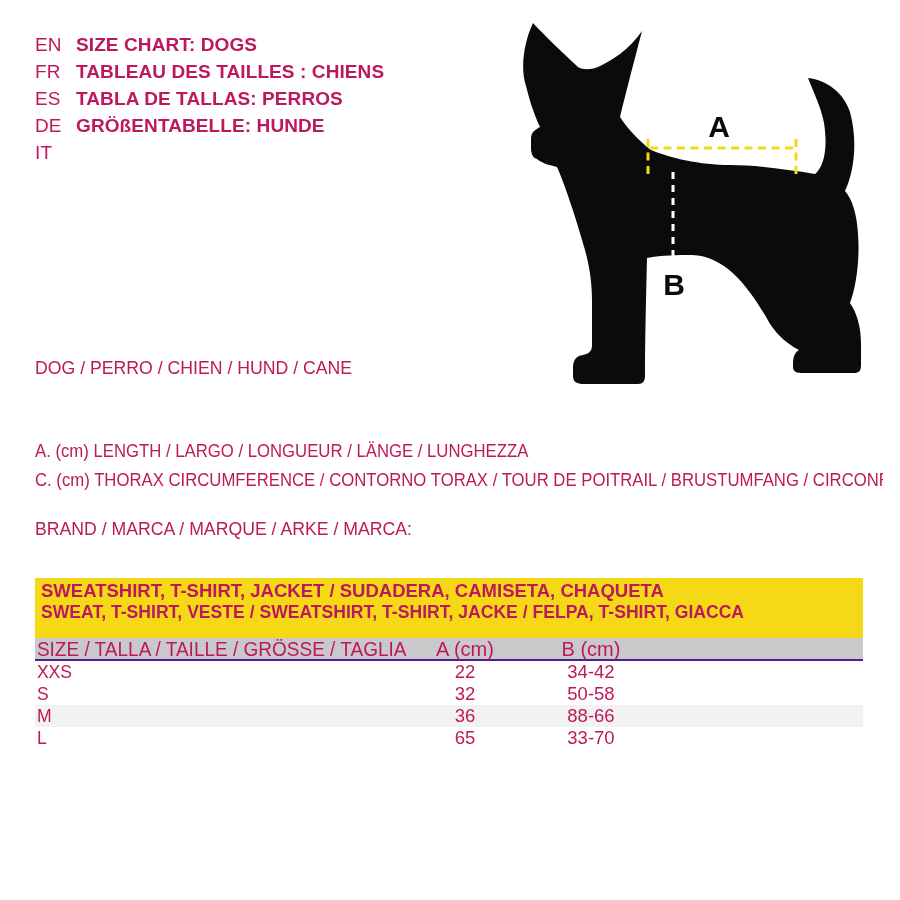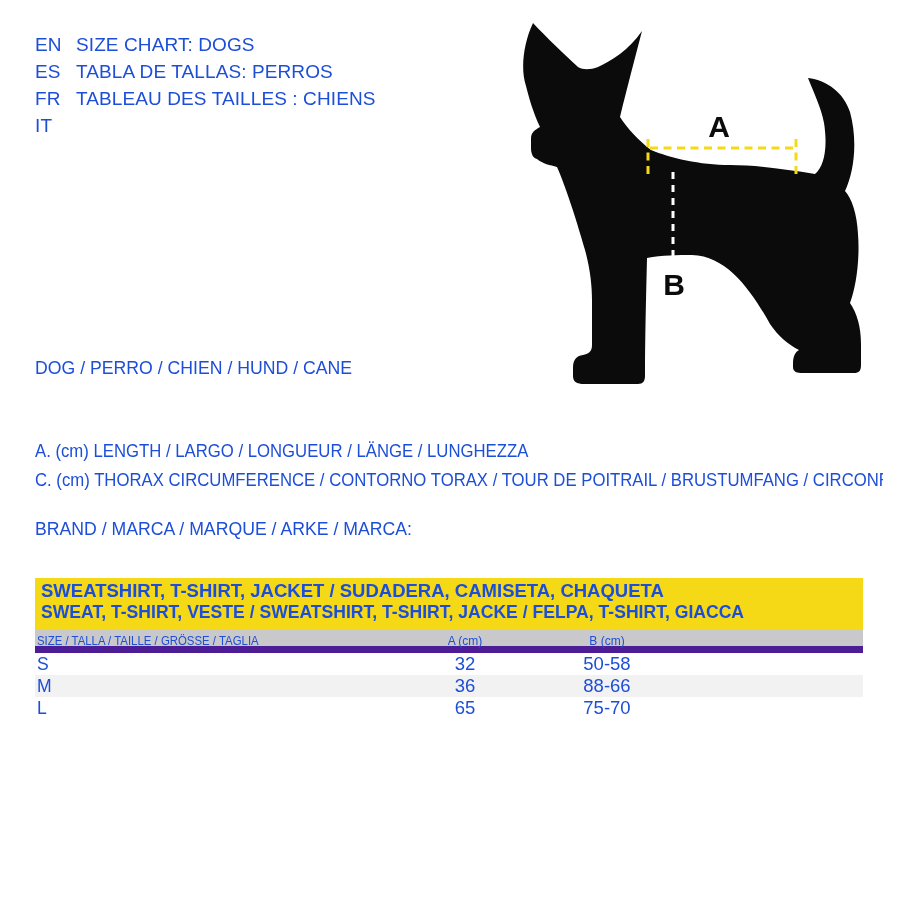--- a/index.html
+++ b/index.html
@@ -1,63 +1,67 @@
 <!DOCTYPE html>
 <html style="--accent: #F5D917; --table_header: #C9C9CB; --row_alt: #F2F2F2; --ink: #0B0B0B;"><head>
 <meta charset="utf-8">
 <style>
   html,body{margin:0;padding:0;background:#fff;}
   #canvas{
     position:relative;width:883px;height:900px;background:#fff;overflow:hidden;
-    font-family:"Liberation Sans","DejaVu Sans",sans-serif;color:#1d4ed8;border-radius:13px;
+    font-family:"Liberation Sans","DejaVu Sans",sans-serif;color:#be185d;border-radius:13px;
     -webkit-font-smoothing:antialiased;
   }
   
   .langs{position:absolute;left:35px;top:31px;}
   .lang-row{display:flex;height:27px;align-items:center;font-size:19px;font-weight:500;letter-spacing:.1px;}
   .lang-code{width:41px;flex:0 0 41px;}
-  .lang-label{white-space:nowrap;}
+  .lang-label{white-space:nowrap;font-weight:bold;}
   
   .dog-wrap{position:absolute;left:500px;top:0;width:400px;height:400px;}
   
   .species{position:absolute;left:35px;top:357px;font-size:19px;font-weight:500;white-space:nowrap;transform:scaleX(.93);transform-origin:0 0;}
   .note{position:absolute;left:35px;font-size:19px;white-space:nowrap;transform:scaleX(.88);transform-origin:0 0;}
   .note-a{top:440px;}
   .note-c{top:469px;}
   .brand{position:absolute;left:35px;top:518px;font-size:19px;white-space:nowrap;transform:scaleX(.93);transform-origin:0 0;}
   
   .size-table{position:absolute;left:35px;top:578px;width:828px;}
-  .title-band{background:var(--accent,#F5D917);padding:3px 0 8px 6px;}
+  .title-band{background:var(--accent,#F5D917);padding:3px 0 16px 6px;}
   .title-line{font-size:18.5px;font-weight:700;line-height:20.5px;white-space:nowrap;}
   .title-line.l2{transform:scaleX(.95);transform-origin:0 0;}
-  .thead{position:relative;background:var(--table_header,#C9C9CB);height:23px;line-height:23px;font-size:12px;border-bottom:7px solid #4c1d95;box-sizing:border-box;}
+  .thead{position:relative;background:var(--table_header,#C9C9CB);height:23px;line-height:23px;font-size:20px;border-bottom:2px solid #4c1d95;box-sizing:border-box;}
   .trow{position:relative;height:22px;line-height:22px;font-size:18.5px;}
   .trow.alt{background:var(--row_alt,#F2F2F2);}
   .c-size{padding-left:2px;white-space:nowrap;transform:scaleX(.95);transform-origin:0 0;display:inline-block;}
   .c-a,.c-b{position:absolute;top:0;width:140px;text-align:center;}
   .c-a{left:360px;}
-  .c-b{left:502px;}
+  .c-b{left:486px;}
 </style>
 </head>
 <body>
 
 <div id="canvas">
 
   <div class="langs">
     <div class="lang-row">
       <span class="lang-code">EN</span>
       <span class="lang-label">SIZE CHART: DOGS</span>
     </div>
     <div class="lang-row">
+      <span class="lang-code">FR</span>
+      <span class="lang-label">TABLEAU DES TAILLES : CHIENS</span>
+    </div>
+    <div class="lang-row">
       <span class="lang-code">ES</span>
       <span class="lang-label">TABLA DE TALLAS: PERROS</span>
     </div>
     <div class="lang-row">
-      <span class="lang-code">FR</span>
-      <span class="lang-label">TABLEAU DES TAILLES : CHIENS</span>
+      <span class="lang-code">DE</span>
+      <span class="lang-label">GRÖßENTABELLE: HUNDE</span>
     </div>
     <div class="lang-row">
       <span class="lang-code">IT</span>
     </div>
   </div>
 
   <div class="dog-wrap">
     <svg viewBox="0 0 400 400" width="400" height="400">
       <path fill="#0B0B0B" d="
         M33,23
@@ -121,29 +125,34 @@
     <div class="title-band">
       <div class="title-line">SWEATSHIRT, T-SHIRT, JACKET / SUDADERA, CAMISETA, CHAQUETA</div>
       <div class="title-line l2">SWEAT, T-SHIRT, VESTE / SWEATSHIRT, T-SHIRT, JACKE / FELPA, T-SHIRT, GIACCA</div>
     </div>
     <div class="thead">
       <span class="c-size">SIZE / TALLA / TAILLE / GRÖSSE / TAGLIA</span>
       <span class="c-a">A (cm)</span>
       <span class="c-b">B (cm)</span>
     </div>
     <div class="trow">
+      <span class="c-size">XXS</span>
+      <span class="c-a">22</span>
+      <span class="c-b">34-42</span>
+    </div>
+    <div class="trow">
       <span class="c-size">S</span>
       <span class="c-a">32</span>
       <span class="c-b">50-58</span>
     </div>
     <div class="trow alt">
       <span class="c-size">M</span>
       <span class="c-a">36</span>
       <span class="c-b">88-66</span>
     </div>
     <div class="trow">
       <span class="c-size">L</span>
       <span class="c-a">65</span>
-      <span class="c-b">75-70</span>
+      <span class="c-b">33-70</span>
     </div>
   </div>
 
 </div>
 
 </body></html>

